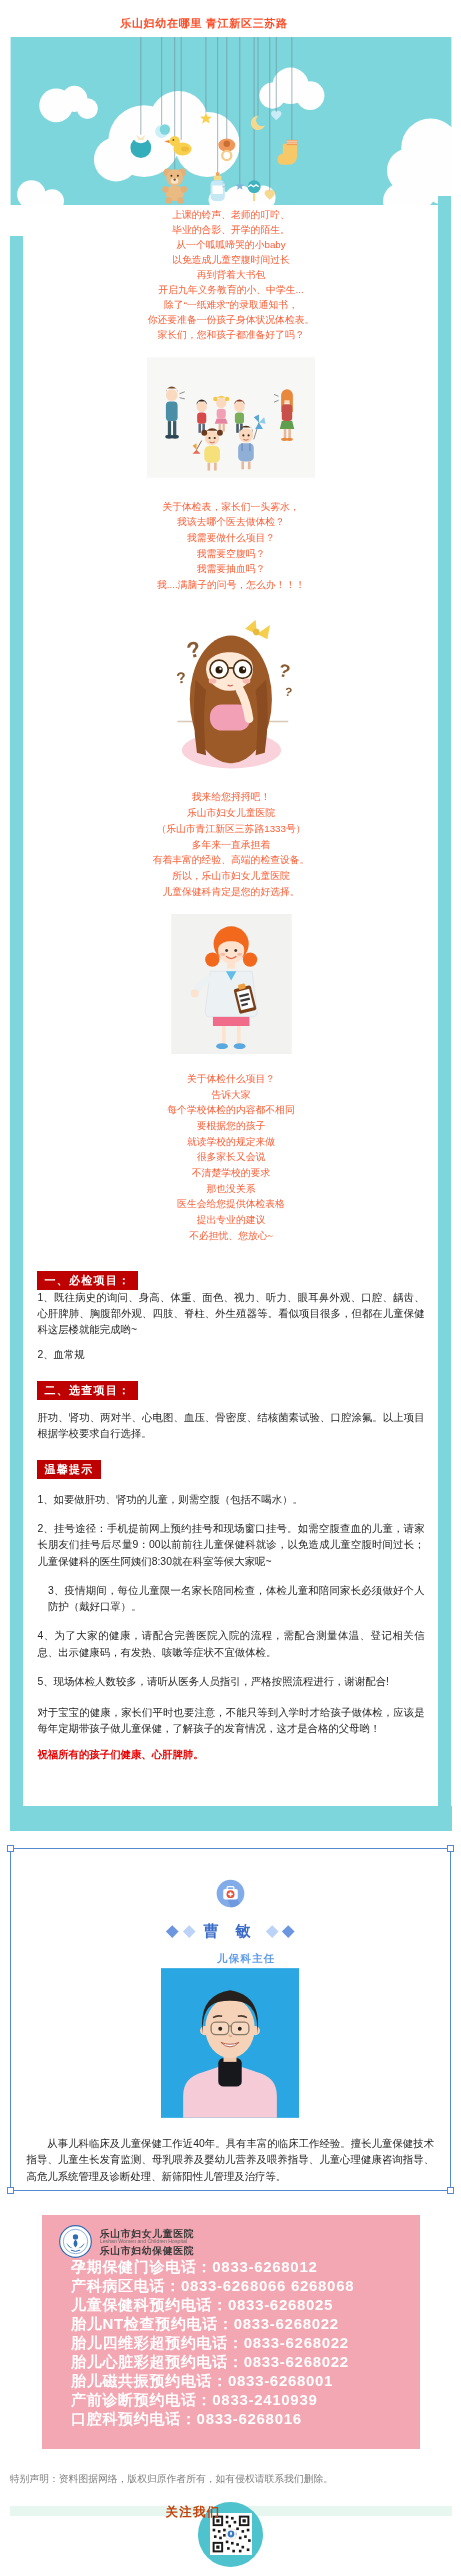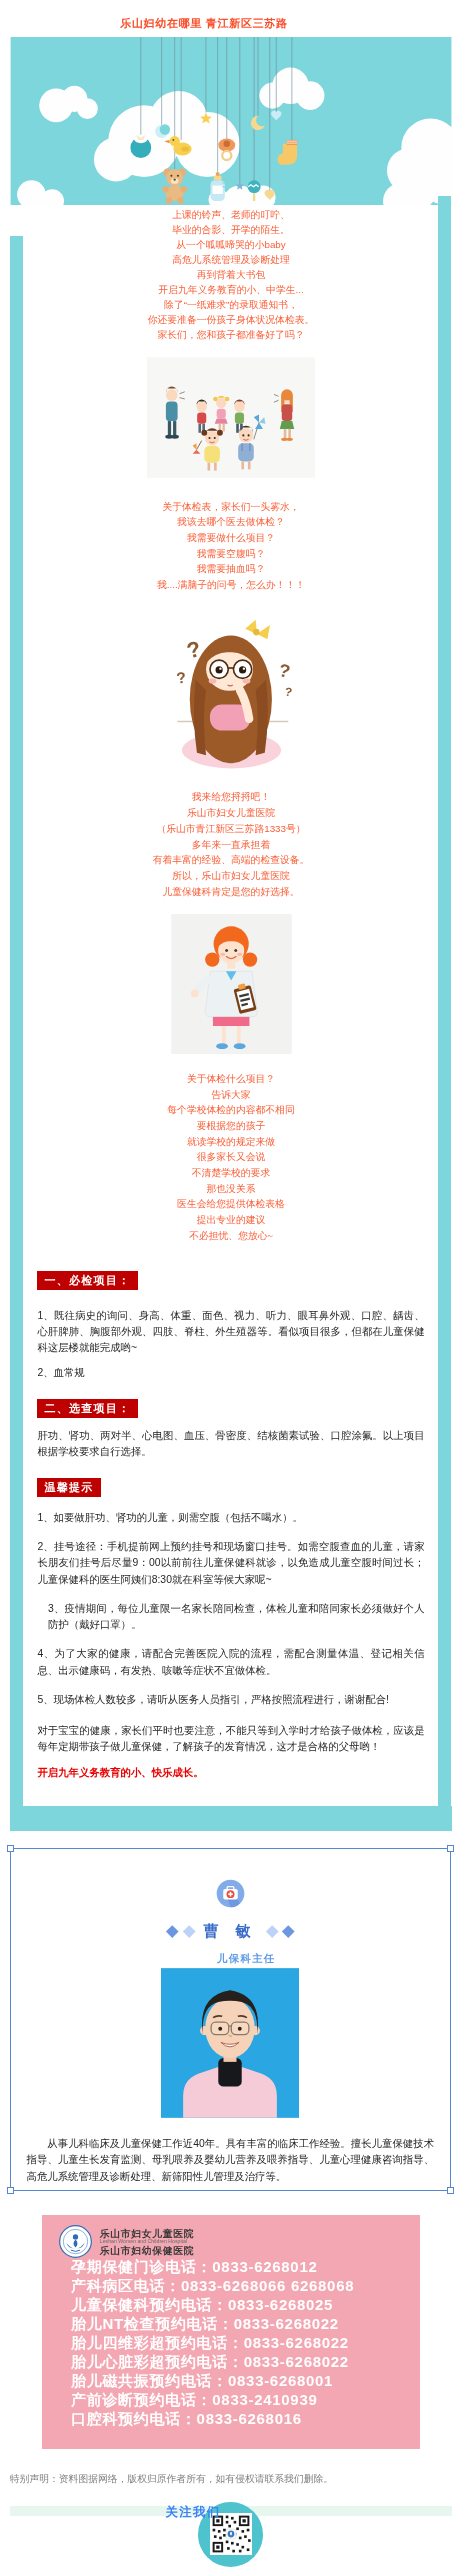--- a/index.html
+++ b/index.html
@@ -50,21 +50,21 @@
   .h-en{font-size:5.2px;color:#6a6a6a;line-height:5.9px;}
   .phones{position:absolute;top:42px;left:29px;right:9px;}
   .phone-line{font-size:15px;line-height:19px;font-weight:bold;color:#ffffff;
     letter-spacing:0.7px;white-space:nowrap;
     font-family:"Liberation Sans","DejaVu Sans",sans-serif;}
 
   .disclaimer{position:absolute;top:2473px;left:9.8px;width:442px;
     font-size:9.8px;color:#808080;}
   .follow-bar{position:absolute;top:2506px;left:9.8px;width:442px;height:10.4px;background:#E7F7EF;}
   .follow-text{position:absolute;top:2504px;left:0;width:386px;text-align:center;
-    font-size:12.4px;font-weight:bold;color:#3b82f6;z-index:3;letter-spacing:1.3px;}
+    font-size:12.4px;font-weight:bold;color:#c2410c;z-index:3;letter-spacing:1.3px;}
   .qr-circle{position:absolute;top:2502px;left:198px;width:65px;height:65px;border-radius:50%;
     background:#4FC3CD;z-index:2;}
   .qr-circle svg{position:absolute;top:11px;left:11.7px;}
 </style>
 </head>
 <body>
 
 <div class="page">
 
   <div class="main-title">乐山妇幼在哪里  青江新区三苏路</div>
@@ -176,21 +176,21 @@
   <div class="side-bar side-right"></div>
   <div class="bottom-strip"></div>
 
   <div class="article">
 
     <div class="p-orange" style="margin-top:5.2px;">
 
     <div>上课的铃声、老师的叮咛、</div>
         <div>毕业的合影、开学的陌生。</div>
         <div>从一个呱呱啼哭的小baby</div>
-        <div>高危儿系统管理及诊断处理</div>
+        <div>以免造成儿童空腹时间过长</div>
         <div>再到背着大书包</div>
         <div>开启九年义务教育的小、中学生...</div>
         <div>除了“一纸难求”的录取通知书，</div>
         <div>你还要准备一份孩子身体状况体检表。</div>
         <div>家长们，您和孩子都准备好了吗？</div>
       </div>
 
     <svg class="illus" style="margin-top:14.4px;" width="168" height="121" viewBox="0 0 258 185" xmlns="http://www.w3.org/2000/svg">
       <rect width="258" height="185" fill="#F7F7F6"></rect>
       <g>
@@ -380,42 +380,42 @@
         <div>不清楚学校的要求</div>
         <div>那也没关系</div>
         <div>医生会给您提供体检表格</div>
         <div>提出专业的建议</div>
         <div>不必担忧、您放心~</div>
       </div>
 
     <div style="margin-top:27px;">
       <span class="badge">一、必检项目：</span>
     </div>
-    <div class="black-text" style="margin-top:18px;">1、既往病史的询问、身高、体重、面色、视力、听力、眼耳鼻外观、口腔、龋齿、心肝脾肺、胸腹部外观、四肢、脊柱、外生殖器等。看似项目很多，但都在儿童保健科这层楼就能完成哟~</div>
+    <div class="black-text" style="">1、既往病史的询问、身高、体重、面色、视力、听力、眼耳鼻外观、口腔、龋齿、心肝脾肺、胸腹部外观、四肢、脊柱、外生殖器等。看似项目很多，但都在儿童保健科这层楼就能完成哟~</div>
     <div class="black-text" style="margin-top:9px;">2、血常规</div>
 
     <div style="margin-top:17px;">
       <span class="badge">二、选查项目：</span>
     </div>
     <div class="black-text" style="margin-top:10.4px;">肝功、肾功、两对半、心电图、血压、骨密度、结核菌素试验、口腔涂氟。以上项目根据学校要求自行选择。</div>
 
     <div style="margin-top:17px;">
       <span class="badge">温馨提示</span>
     </div>
     <div>
 
     <div class="black-text" style="margin-top:13px;">1、如要做肝功、肾功的儿童，则需空腹（包括不喝水）。</div>
         <div class="black-text" style="margin-top:13px;">2、挂号途径：手机提前网上预约挂号和现场窗口挂号。如需空腹查血的儿童，请家长朋友们挂号后尽量9：00以前前往儿童保健科就诊，以免造成儿童空腹时间过长；儿童保健科的医生阿姨们8:30就在科室等候大家呢~</div>
         <div class="black-text" style="margin-top:13px;padding-left:25px;">3、疫情期间，每位儿童限一名家长陪同检查，体检儿童和陪同家长必须做好个人防护（戴好口罩）。</div>
         <div class="black-text" style="margin-top:13px;">4、为了大家的健康，请配合完善医院入院的流程，需配合测量体温、登记相关信息、出示健康码，有发热、咳嗽等症状不宜做体检。</div>
         <div class="black-text" style="margin-top:13px;">5、现场体检人数较多，请听从医务人员指引，严格按照流程进行，谢谢配合!</div>
       </div>
 
     <div class="black-text" style="margin-top:14.4px;">对于宝宝的健康，家长们平时也要注意，不能只等到入学时才给孩子做体检，应该是每年定期带孩子做儿童保健，了解孩子的发育情况，这才是合格的父母哟！</div>
-    <div class="blessing" style="margin-top:11px;">开启九年义务教育的小、快乐成长。</div>
+    <div class="blessing" style="margin-top:11px;">祝福所有的孩子们健康、心肝脾肺。</div>
   </div>
 
   <div class="doctor-box">
     <div class="corner c-tl"></div>
     <div class="corner c-tr"></div>
     <div class="corner c-bl"></div>
     <div class="corner c-br"></div>
 
     <div class="kit-wrap">
       <svg width="29" height="29" viewBox="0 0 44 44" xmlns="http://www.w3.org/2000/svg">

